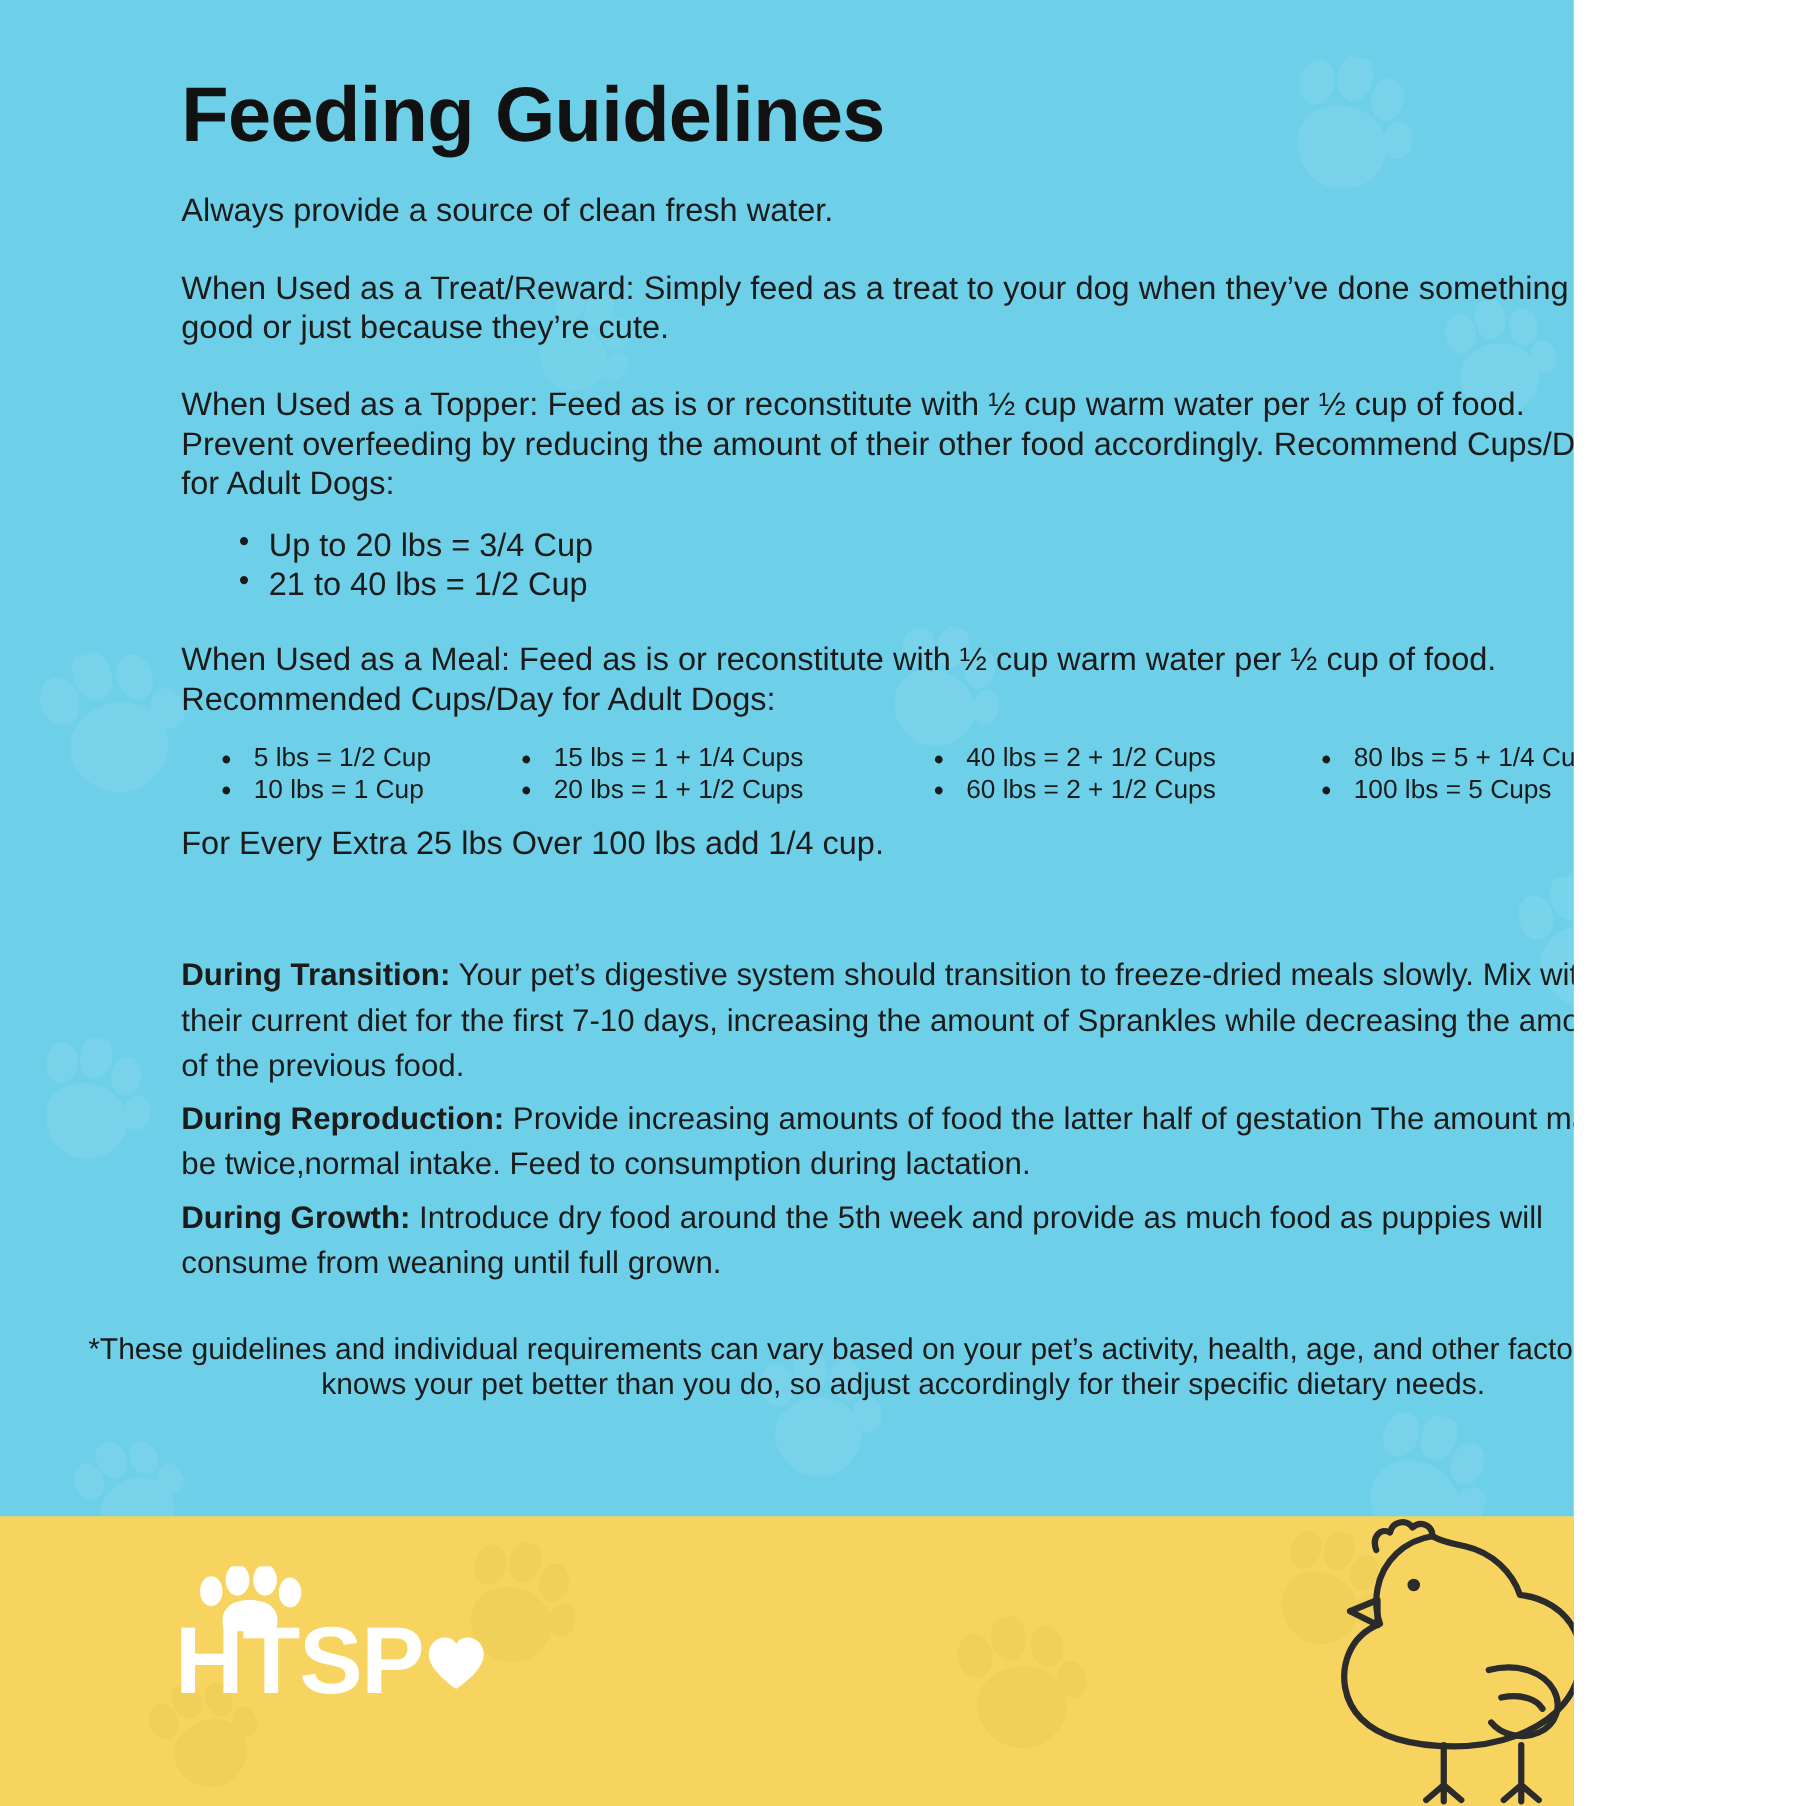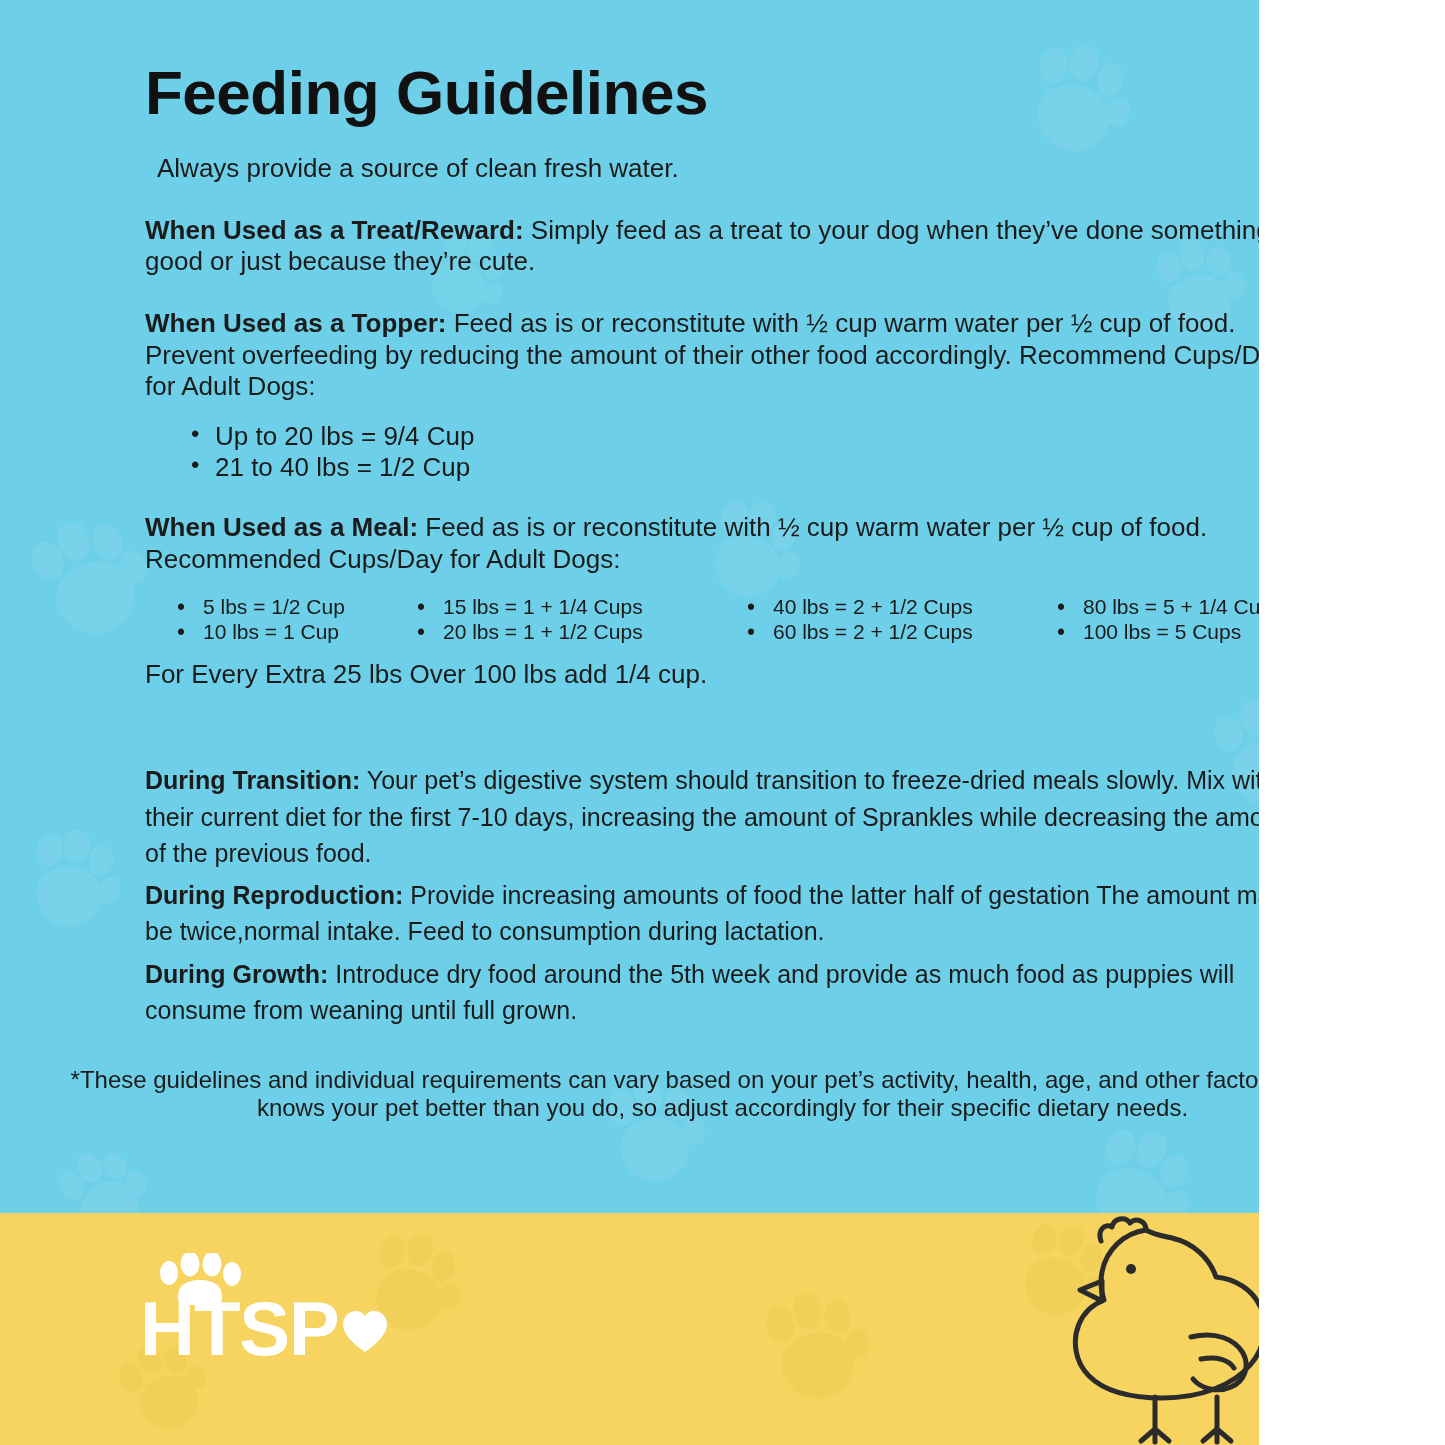--- a/index.html
+++ b/index.html
@@ -49,28 +49,28 @@
     color: #111111;
     letter-spacing: -0.5px;
   }
   .body-block {
     padding: 0 130px 0 145px;
     color: #1b1b1b;
   }
   .lead {
     font-size: 26px;
     line-height: 1.25;
-    margin: 28px 0 0 12px;
+    margin: 28px 0 0 0;
   }
   .para {
     font-size: 26px;
     line-height: 1.22;
     margin: 30px 0 0 0;
   }
-  .para b { font-weight: bold; }
+  .para b { font-weight: normal; }
 
   ul.simple {
     margin: 18px 0 0 0;
     padding: 0 0 0 40px;
     list-style: none;
   }
   ul.simple li {
     font-size: 26px;
     line-height: 1.18;
     position: relative;
@@ -313,21 +313,21 @@
     <h1 class="title">Feeding Guidelines</h1>
 
     <div class="body-block">
       <p class="lead">Always provide a source of clean fresh water.</p>
 
       <p class="para"><b>When Used as a Treat/Reward:</b><span> Simply feed as a treat to your dog when they’ve done something good or just because they’re cute.</span></p>
 
       <p class="para"><b>When Used as a Topper:</b><span> Feed as is or reconstitute with ½ cup warm water per ½ cup of food. Prevent overfeeding by reducing the amount of their other food accordingly. Recommend Cups/Day for Adult Dogs:</span></p>
 
       <ul class="simple">
-        <li>Up to 20 lbs = 9/4 Cup</li>
+        <li>Up to 20 lbs = 3/4 Cup</li>
         <li>21 to 40 lbs = 1/2 Cup</li>
       </ul>
 
       <p class="para"><b>When Used as a Meal:</b><span> Feed as is or reconstitute with ½ cup warm water per ½ cup of food. Recommended Cups/Day for Adult Dogs:</span></p>
 
       <div class="meal-grid">
         <div class="cell">5 lbs = 1/2 Cup</div>
         <div class="cell">15 lbs = 1 + 1/4 Cups</div>
         <div class="cell">40 lbs = 2 + 1/2 Cups</div>
         <div class="cell">80 lbs = 5 + 1/4 Cups</div>

